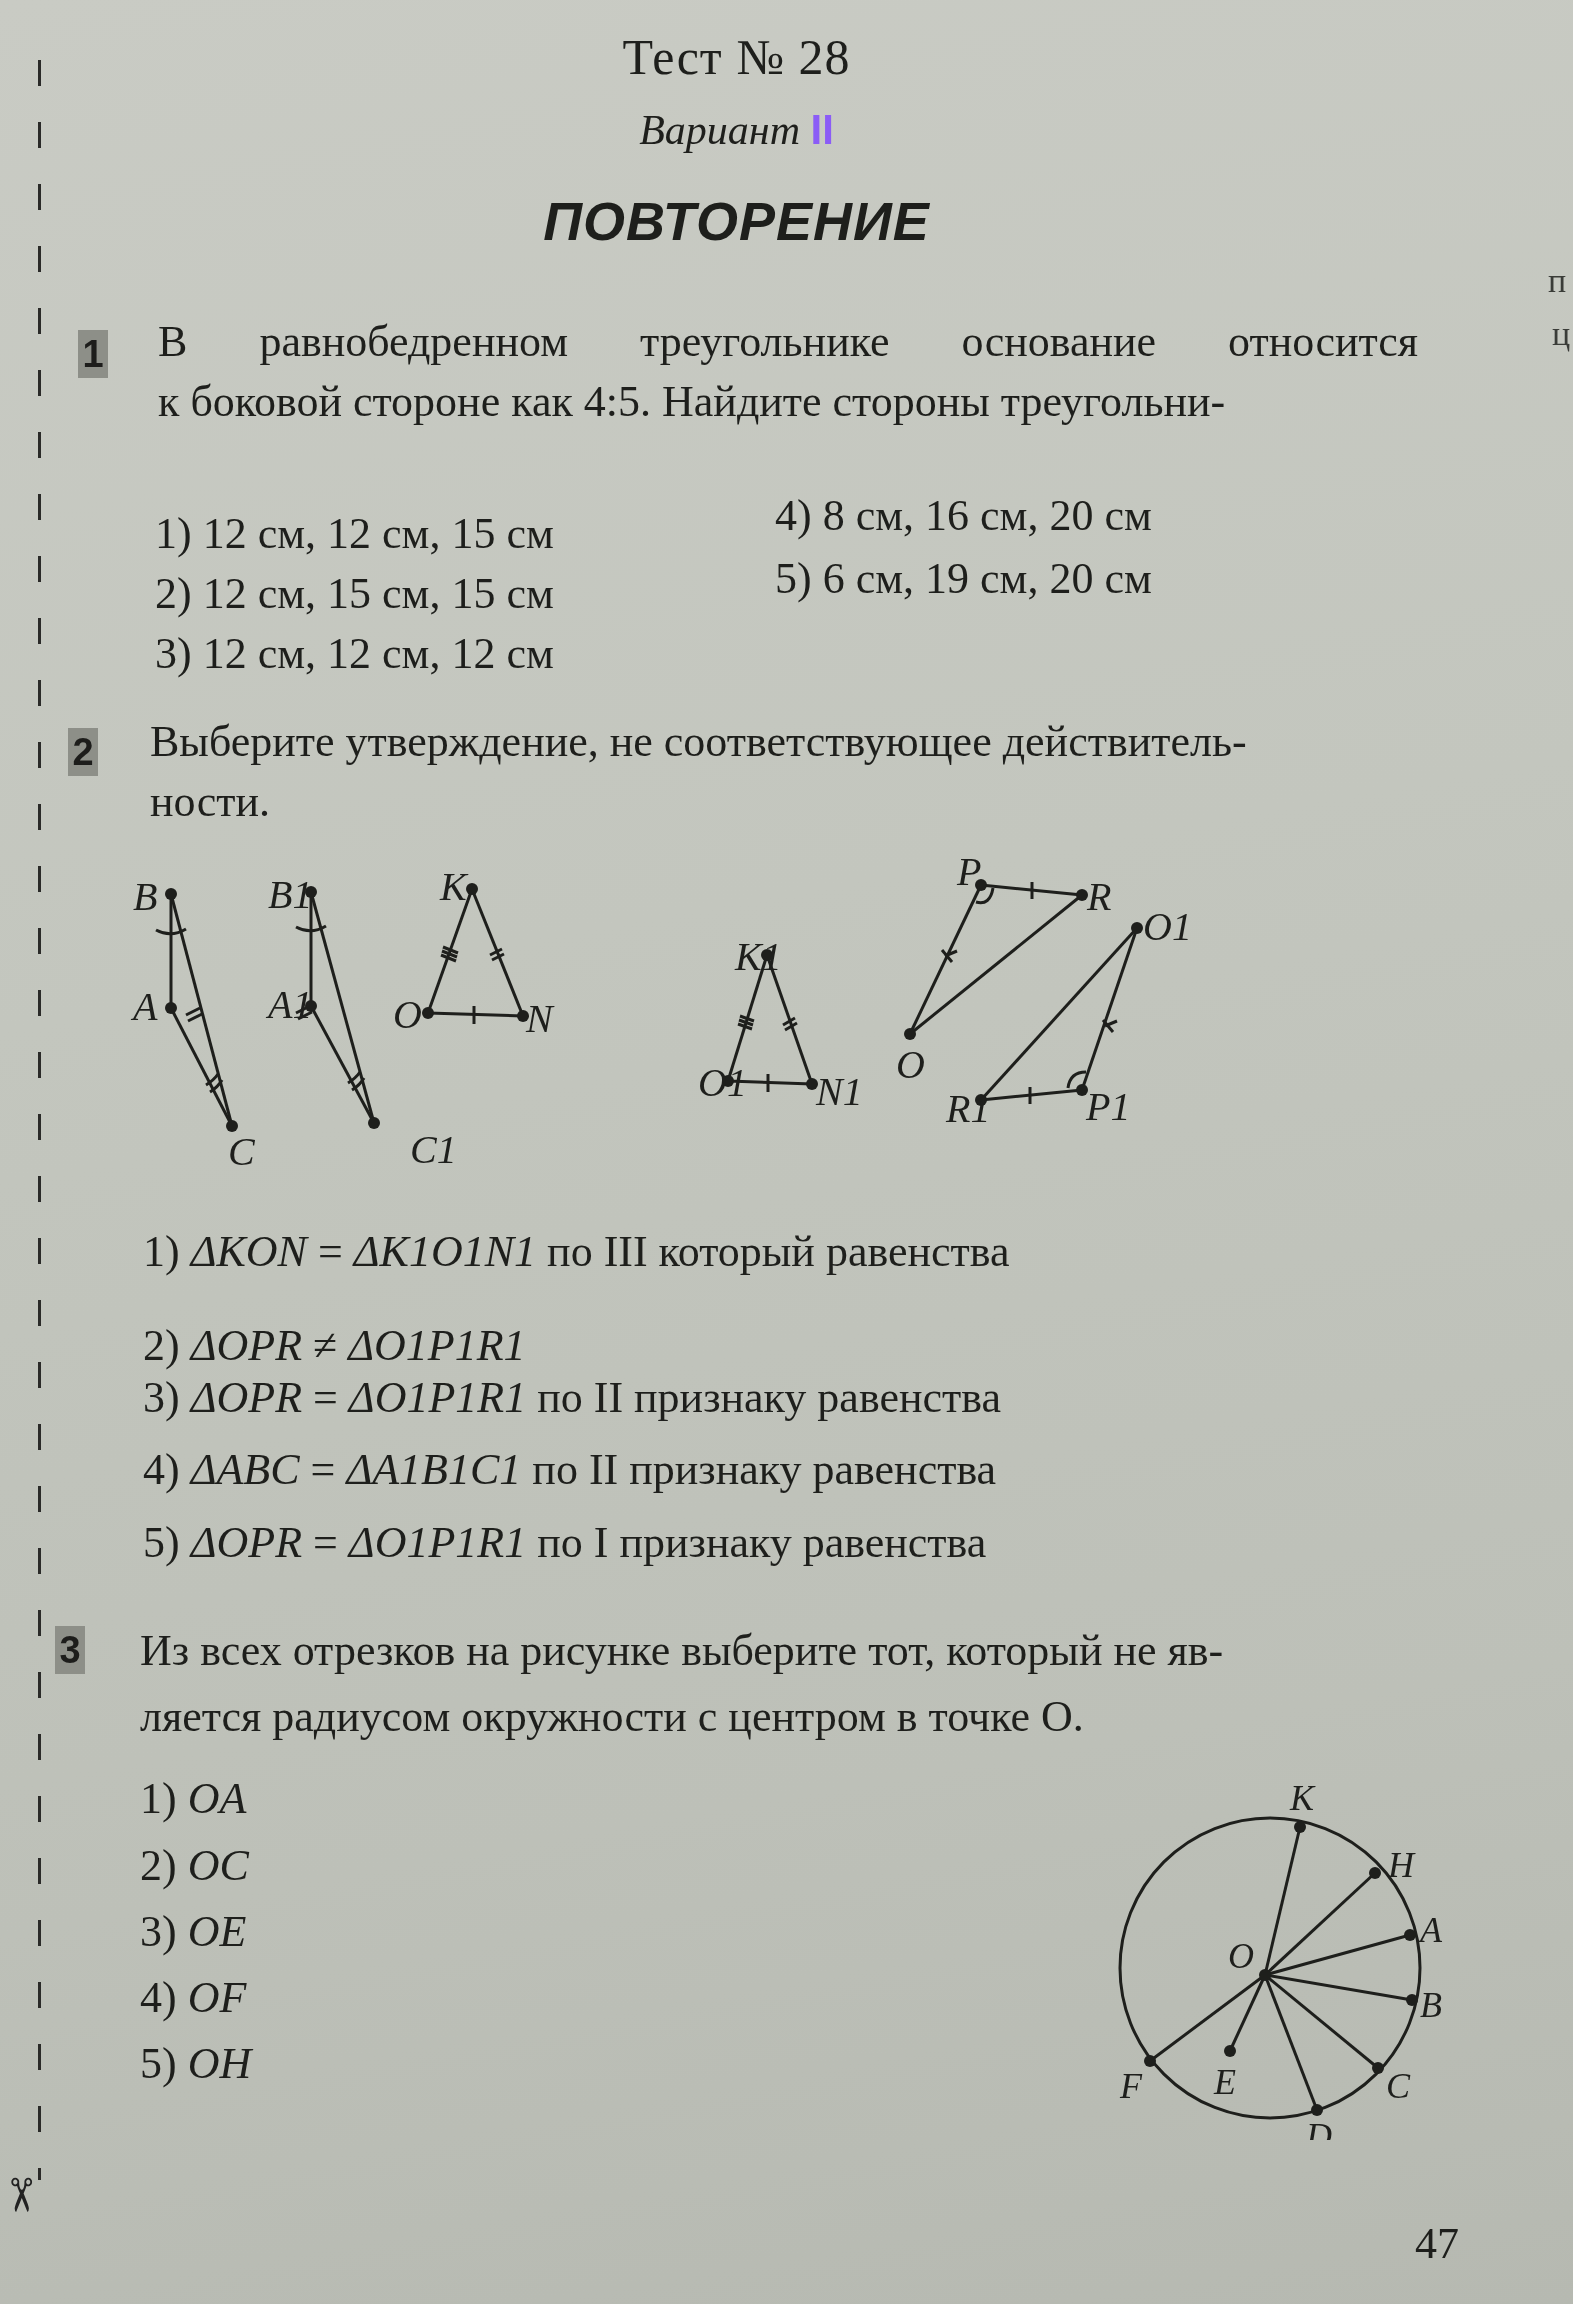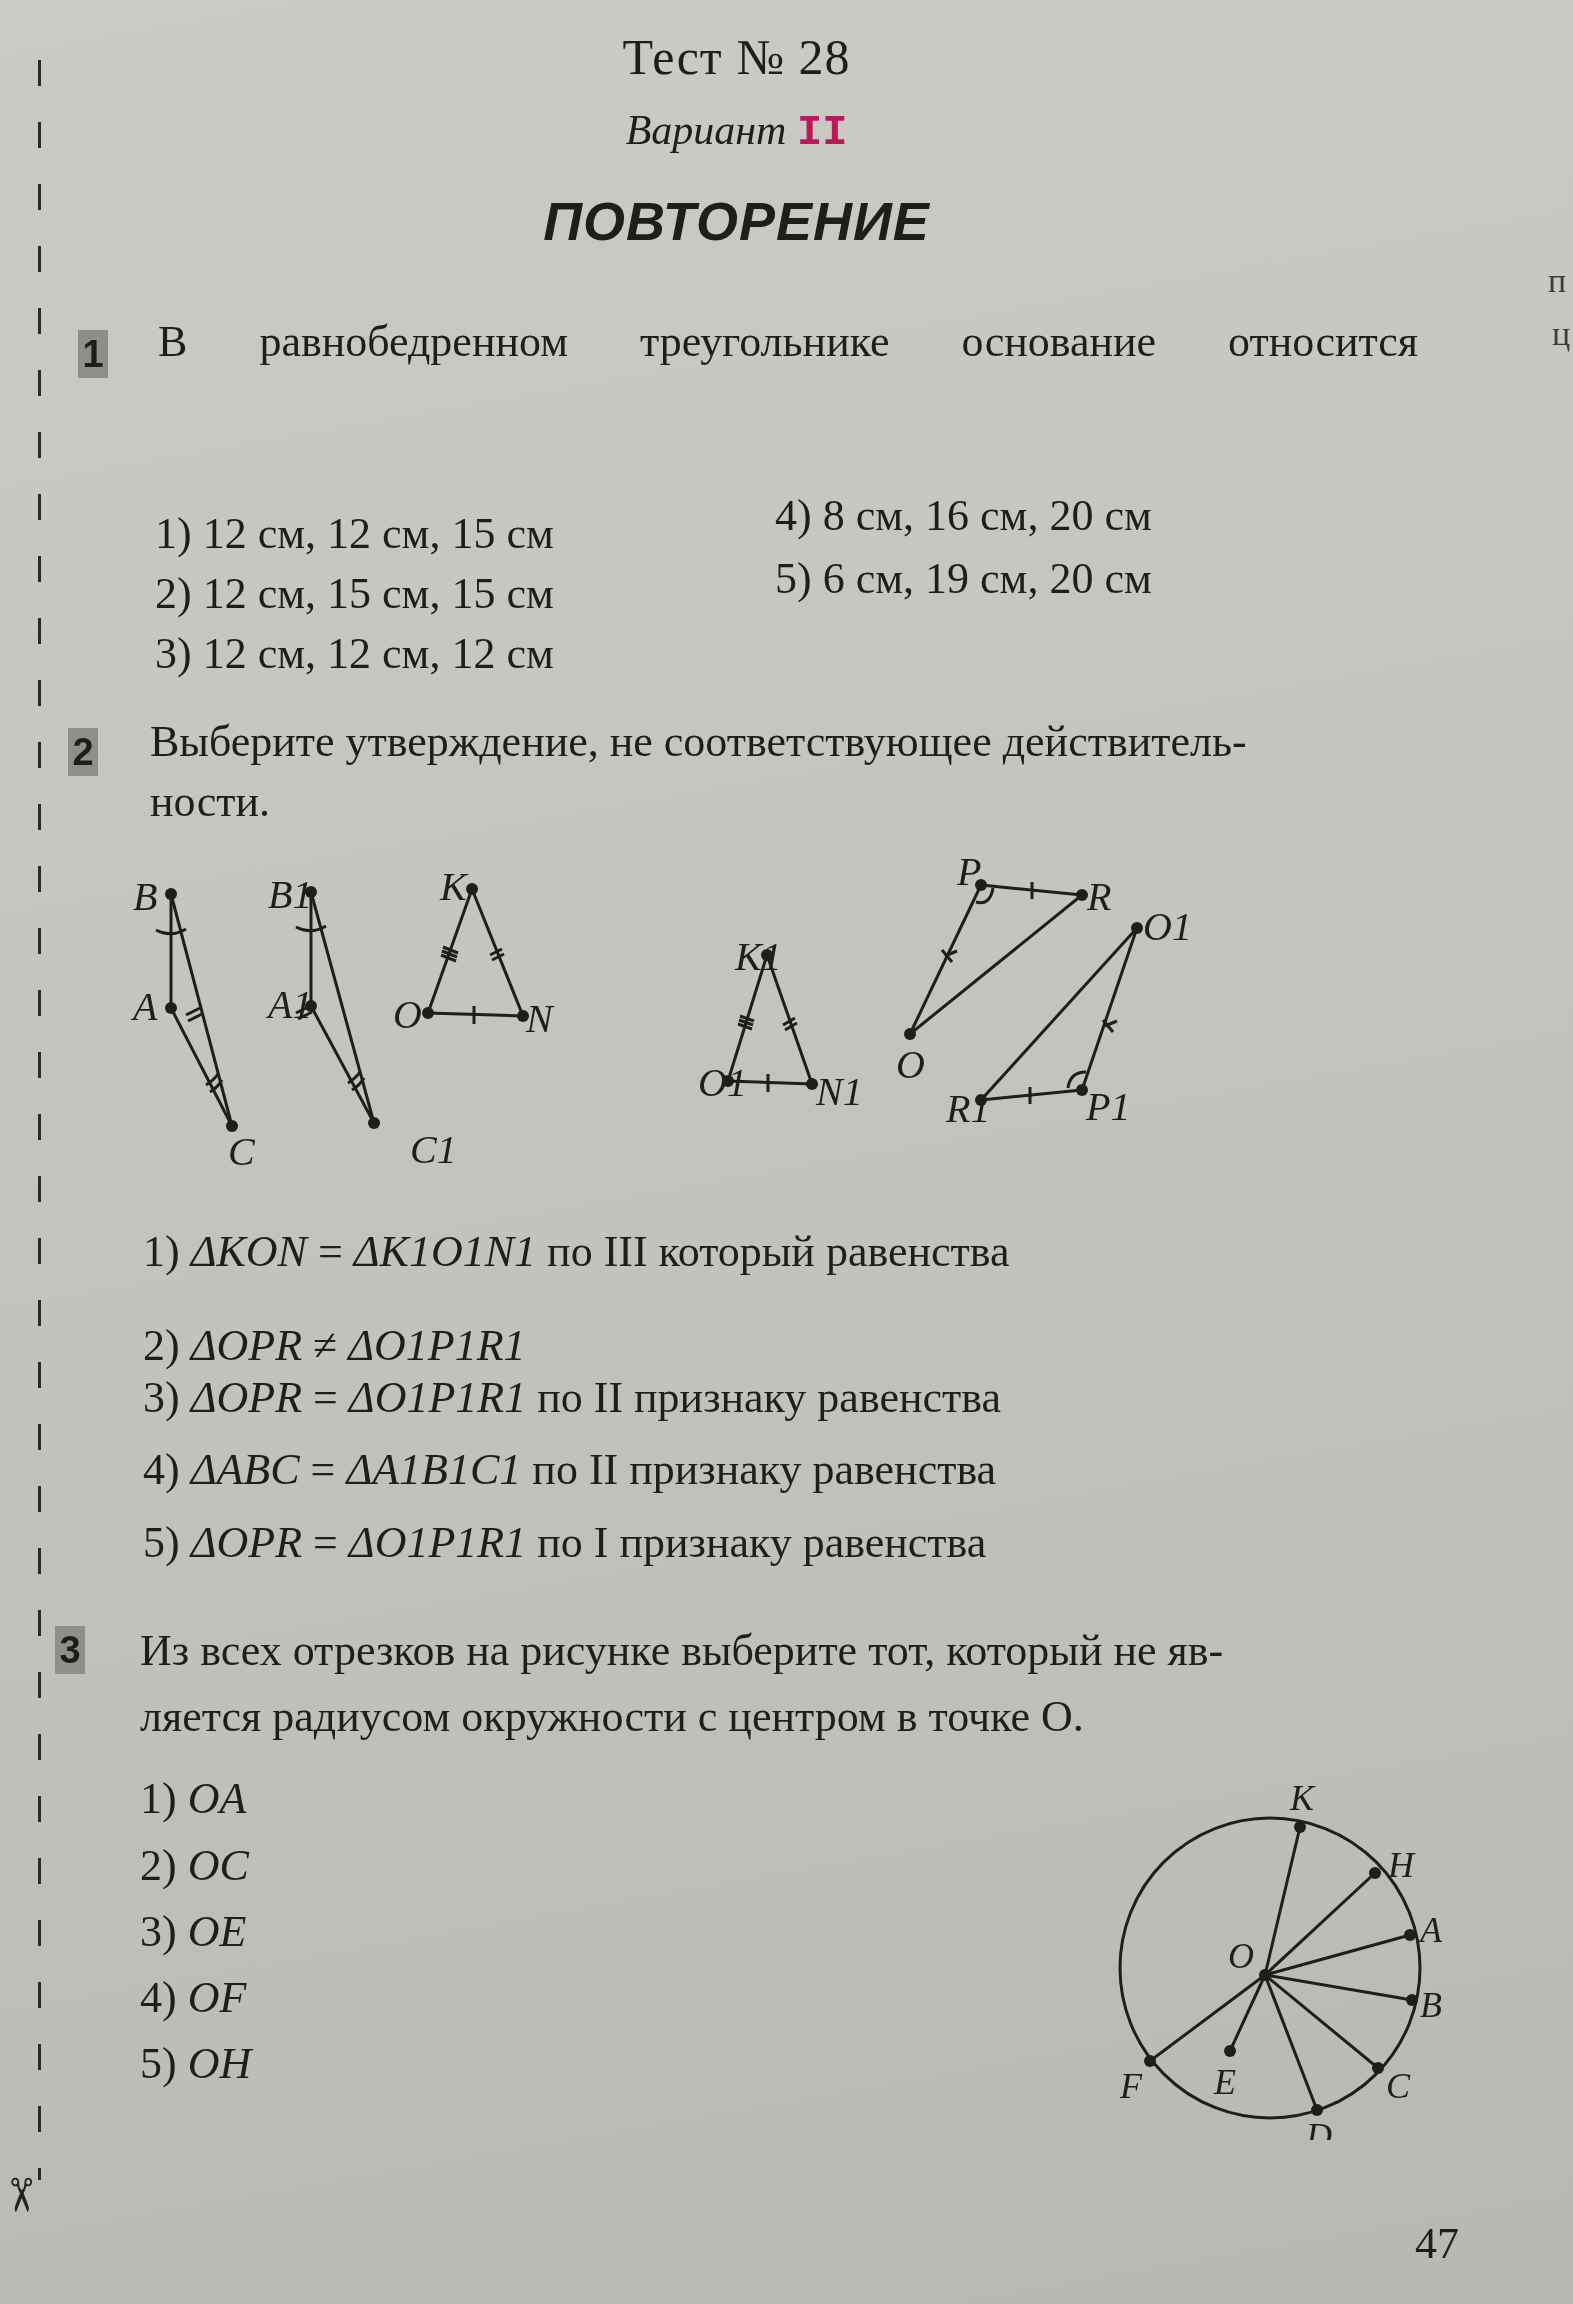--- a/index.html
+++ b/index.html
@@ -11,21 +11,21 @@
   }
   .abs { position:absolute; }
   .dash-line {
     position:absolute; left:38px; top:60px; width:3px; height:2120px;
     background: repeating-linear-gradient(to bottom, #2a2a28 0 26px, transparent 26px 62px);
   }
   .scissors { position:absolute; left:2px; top:2168px; font-size:46px; color:#222; transform:rotate(90deg); font-family:"DejaVu Sans", sans-serif; }
   .title { left:0; width:1473px; text-align:center; }
   .t-test { top:28px; font-size:50px; letter-spacing:1px; }
   .t-var { top:106px; font-size:42px; font-style:italic; }
-  .hand { color:#be185d; font-family:Liberation Mono, monospace; font-style:normal; font-weight:bold; }
+  .hand { color:#8b5cf6; font-family:Liberation Sans, sans-serif; font-style:normal; font-weight:bold; }
   .t-sec { top:190px; font-size:54px; font-weight:bold; font-family:"Liberation Sans", "DejaVu Sans", sans-serif; letter-spacing:1px;font-style:italic; }
   .qnum {
     position:absolute; width:30px; height:48px; background:#8d8f88;
     font-family:"Liberation Sans", sans-serif; font-weight:bold; font-size:38px; color:#1d1d1b;
     text-align:center; line-height:48px;
   }
   .qtext { position:absolute; font-size:44px; line-height:60px; }
   .opt { position:absolute; font-size:44px; white-space:nowrap; }
   .it { font-style:italic; }
   .edge-mark { position:absolute; font-size:34px; color:#3a3c38; }
@@ -43,20 +43,21 @@
 <div class="abs title t-test">Тест № 28</div>
 <div class="abs title t-var">
   <span>Вариант</span>
   <span class="hand">II</span>
 </div>
 <div class="abs title t-sec">ПОВТОРЕНИЕ</div>
 
 <div class="qnum" style="left:78px; top:330px;">1</div>
 <div class="qtext" style="left:158px; top:312px; width:1260px;">
   <div style="text-align:justify; text-align-last:justify;">В равнобедренном треугольнике основание относится</div>
+  <div>к боковой стороне как 4:5. Найдите стороны треугольни-</div>
 </div>
 <div class="opt" style="left:155px; top:508px;"><span>1)</span> <span>12 см, 12 см, 15 см</span></div>
 <div class="opt" style="left:155px; top:568px;"><span>2)</span> <span>12 см, 15 см, 15 см</span></div>
 <div class="opt" style="left:155px; top:628px;"><span>3)</span> <span>12 см, 12 см, 12 см</span></div>
 <div class="opt" style="left:775px; top:490px;"><span>4)</span> <span>8 см, 16 см, 20 см</span></div>
 <div class="opt" style="left:775px; top:553px;"><span>5)</span> <span>6 см, 19 см, 20 см</span></div>
 
 <div class="qnum" style="left:68px; top:728px;">2</div>
 <div class="qtext" style="left:150px; top:712px; width:1290px;">
   <div>Выберите утверждение, не соответствующее действитель-</div>

